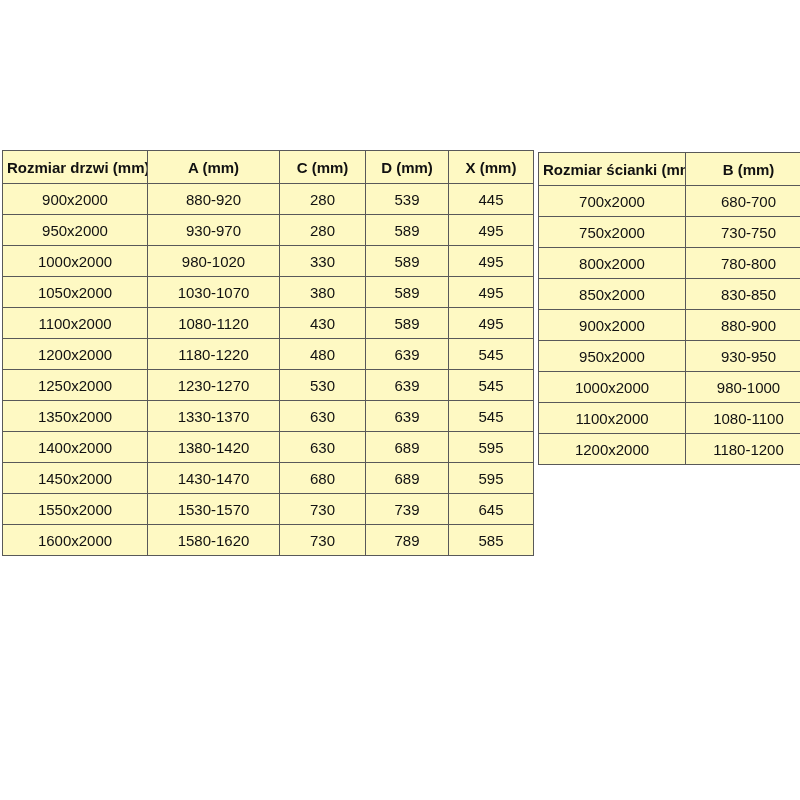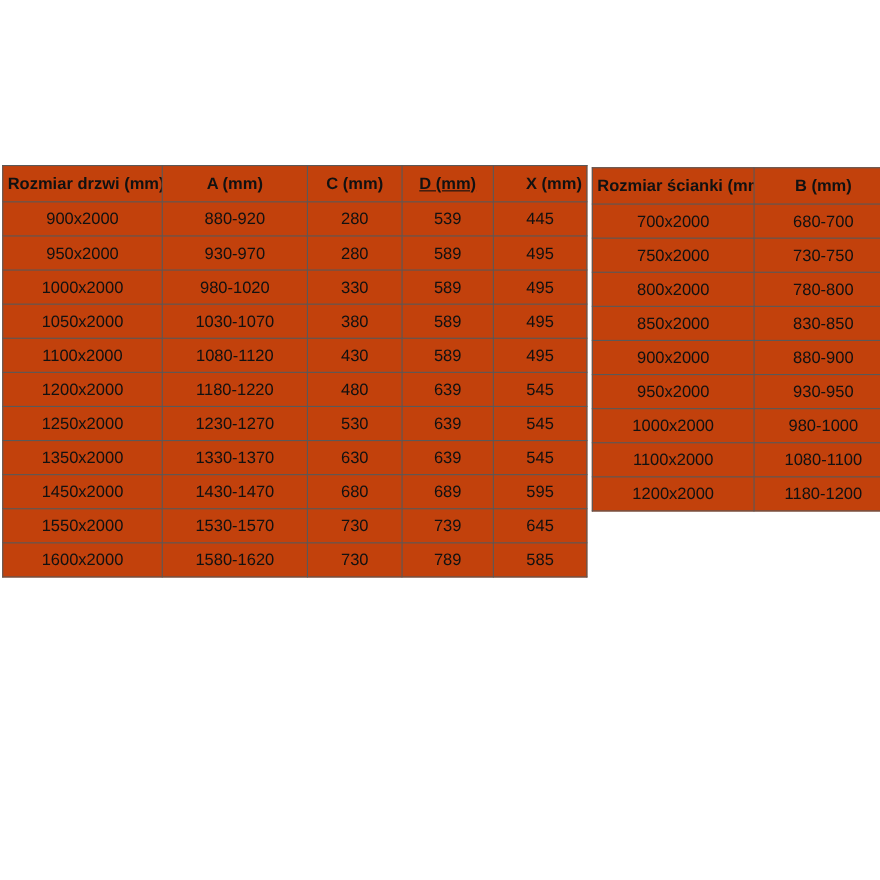--- a/index.html
+++ b/index.html
@@ -14,21 +14,21 @@
     position: relative;
     width: 800px;
     height: 800px;
     background: #ffffff;
     overflow: hidden;
   }
   table.spec-table {
     position: absolute;
     border-collapse: collapse;
     table-layout: fixed;
-    background: #c2410c;
+    background: #fef9c3;
     color: #111111;
     font-size: 15px;
     padding-left: 32px;
   }
   table.spec-table th,
   table.spec-table td {
     border: 1px solid #595959;
     text-align: center;
     vertical-align: middle;
     padding: 0 4px;
@@ -42,22 +42,22 @@
   }
   table.spec-table td {
     height: 30px;
     font-weight: normal;
   }
   
   table.table-doors { left: 2px; top: 150px; width: 486px; }
   table.table-doors th:nth-child(1) { width: 136px; }
   table.table-doors th:nth-child(2) { width: 123px; }
   table.table-doors th:nth-child(3) { width: 77px; }
-  table.table-doors th:nth-child(4) { width: 74px; text-decoration: underline; }
-  table.table-doors th:nth-child(5) { width: 76px; text-align: right; }
+  table.table-doors th:nth-child(4) { width: 74px; }
+  table.table-doors th:nth-child(5) { width: 76px; }
   
   table.table-walls { left: 538px; top: 152px; width: 255px; }
   table.table-walls th:nth-child(1) { width: 138px; }
   table.table-walls th:nth-child(2) { width: 117px; }
 </style>
 </head>
 <body>
 
 <div class="canvas">
   <table class="spec-table table-doors">
@@ -121,20 +121,27 @@
           <td>545</td>
         </tr>
         <tr>
           <td>1350x2000</td>
           <td>1330-1370</td>
           <td>630</td>
           <td>639</td>
           <td>545</td>
         </tr>
         <tr>
+          <td>1400x2000</td>
+          <td>1380-1420</td>
+          <td>630</td>
+          <td>689</td>
+          <td>595</td>
+        </tr>
+        <tr>
           <td>1450x2000</td>
           <td>1430-1470</td>
           <td>680</td>
           <td>689</td>
           <td>595</td>
         </tr>
         <tr>
           <td>1550x2000</td>
           <td>1530-1570</td>
           <td>730</td>

